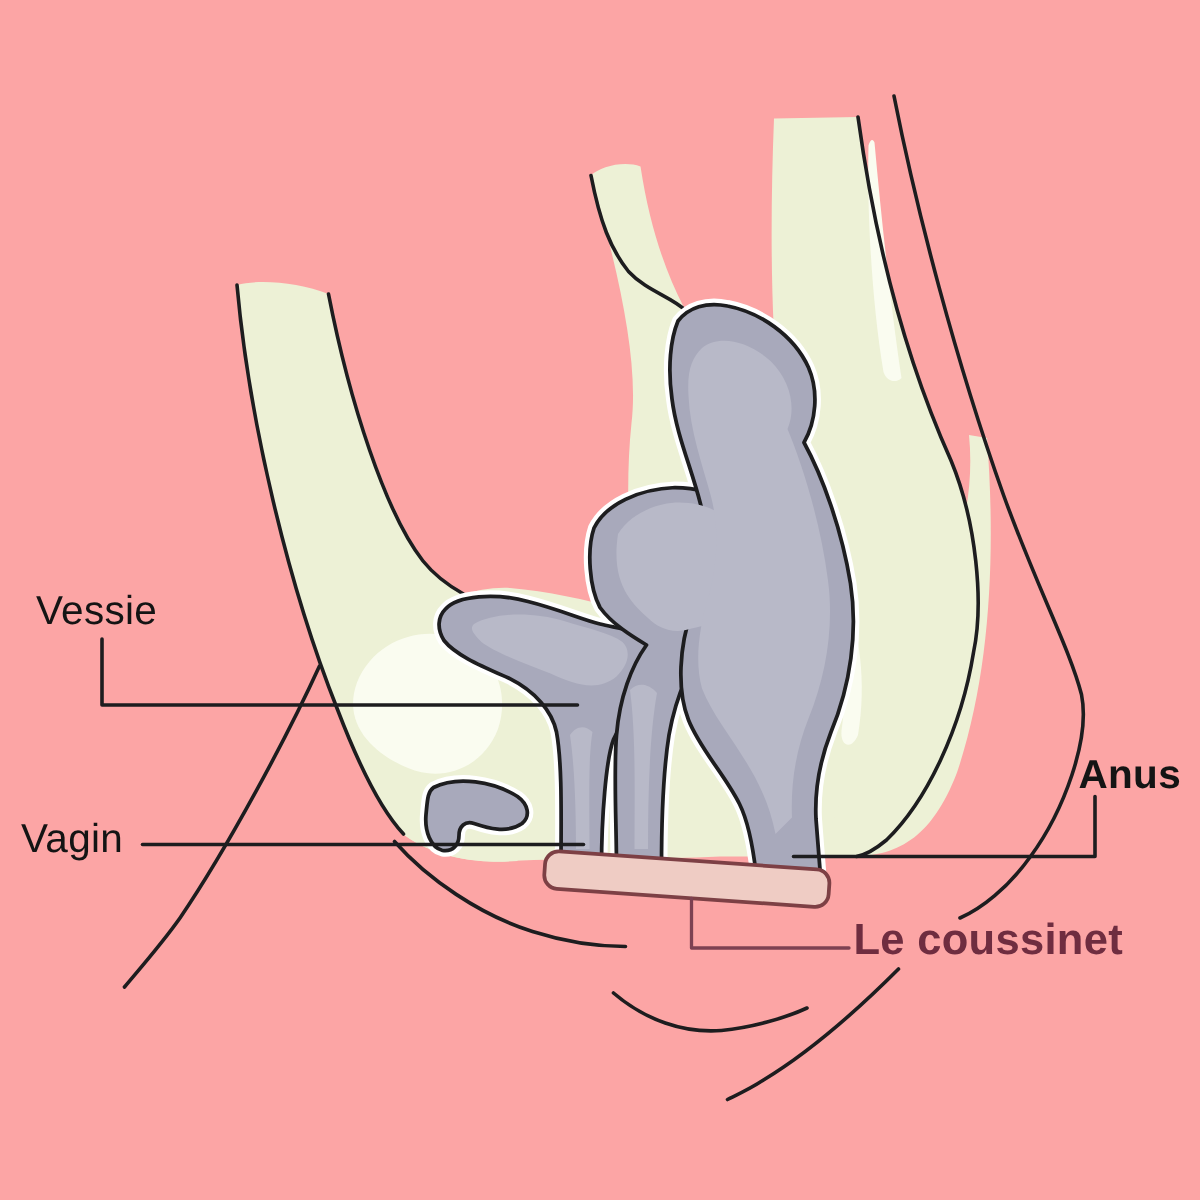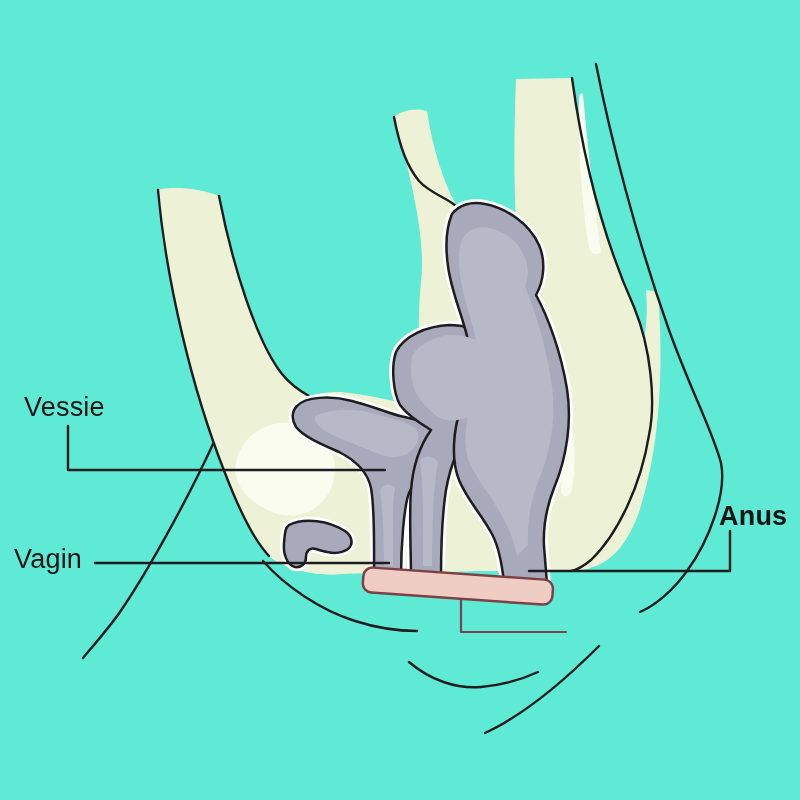--- a/index.html
+++ b/index.html
@@ -1,17 +1,17 @@
 <!DOCTYPE html>
 <html><head>
 <meta charset="utf-8">
 <style>
   html,body{margin:0;padding:0;background:#ffffff;}
   .stage{
-    position:relative;width:800px;height:800px;background:#5eead4;overflow:hidden;
+    position:relative;width:800px;height:800px;background:#fca5a5;overflow:hidden;
     font-family:"Liberation Sans","DejaVu Sans",sans-serif;
   }
   .stage svg{position:absolute;left:0;top:0;}
   .label{
     position:absolute;
     font-size:27px;font-weight:500;color:#141414;letter-spacing:.2px;
     white-space:nowrap;line-height:1;
   }
   .label-vessie{left:24px;top:394px;}
   .label-vagin{left:14px;top:546px;}
@@ -78,13 +78,14 @@
     </g>
 
     <rect x="364" y="567" width="190" height="25" rx="9" transform="rotate(4 364 567)" stroke-width="2.5" fill="#efccc4" stroke="#7d4045"></rect>
 
     <path fill="none" d="M461,599 L461,632 L566,632" stroke-width="2.2" stroke-linecap="round" stroke-linejoin="round" stroke="#7d4152"></path>
   </svg>
 
   <div class="label label-vessie">Vessie</div>
   <div class="label label-vagin">Vagin</div>
   <div class="label label-anus">Anus</div>
+  <div class="label label-coussinet">Le coussinet</div>
 </div>
 
 </body></html>

